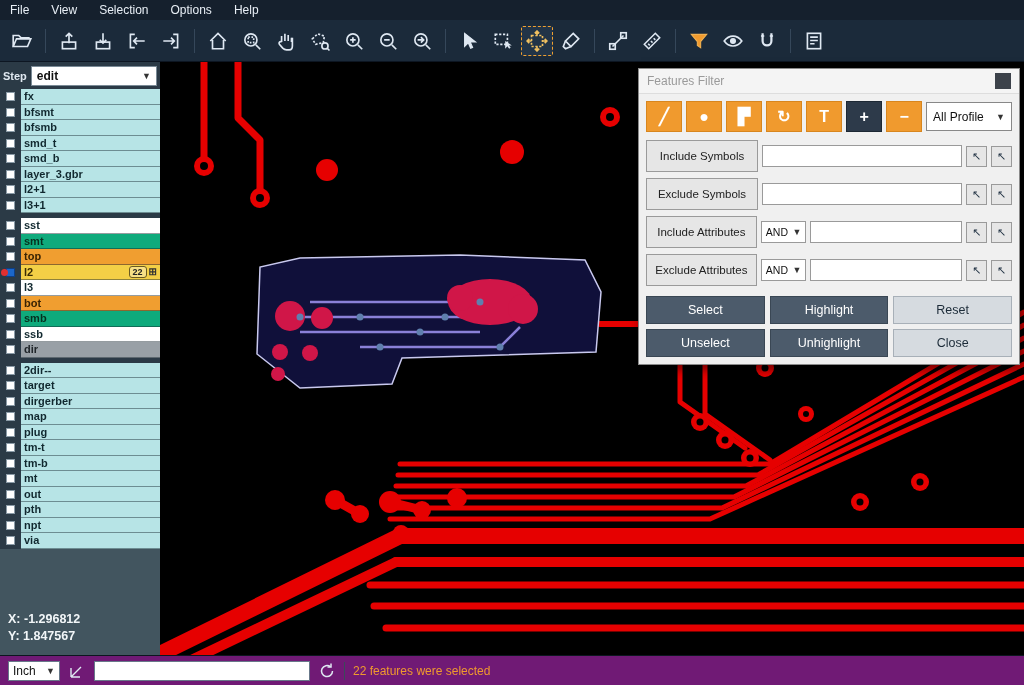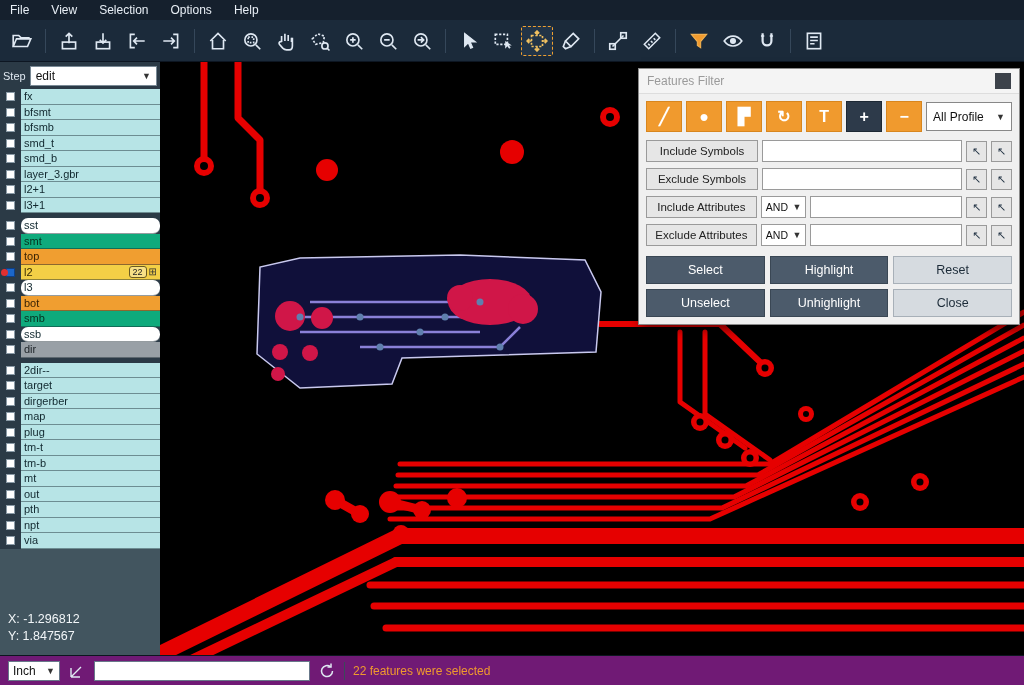--- a/index.html
+++ b/index.html
@@ -18,40 +18,40 @@
     background:#1b2a3a; display:flex; align-items:center; padding:0 6px; gap:2px;
     border-bottom:1px solid #0d1622; }
   .tool-btn { width:32px; height:30px; display:flex; align-items:center; justify-content:center;
     background:transparent; border:none; border-radius:2px; }
   .tool-btn svg { display:block; }
   .tool-btn.active { outline:1px dashed #f0a030; outline-offset:-1px; background:#223447; }
   .tb-sep { width:1px; height:24px; background:#35475a; margin:0 5px; }
 
   
   .sidebar { position:absolute; left:0; top:62px; width:160px; height:593px;
-    background:#2b3a46; display:flex; flex-direction:column; }
+    background:#2b3a46; display:flex; flex-direction:column;font-weight:bold; }
   .step-row { height:27px; display:flex; align-items:center; padding:0 3px; gap:4px; }
   .step-label { color:#dfe8f0; font-size:11px; }
   .step-select { flex:1; height:20px; background:#fff; border:1px solid #7a8a96; font-size:12px;
     display:flex; align-items:center; padding:0 5px; justify-content:space-between; color:#111; }
   .layers { }
   .layer-row { height:15.5px; display:flex; align-items:stretch; }
   .grp-gap { height:5px; }
   .chk-cell { width:21px; display:flex; align-items:center; justify-content:center; position:relative; }
   .chk { width:9px; height:9px; background:#fff; border:1px solid #8a9aa6; }
   .chk.sel { background:#1b66c9; border-color:#0d3f86; }
   .active-dot { position:absolute; left:1px; width:7px; height:7px; border-radius:50%; background:#e23030; }
   .name-cell { flex:1; font-size:11px; display:flex; align-items:center; padding:4px 3px;
     border-bottom:1px solid rgba(20,35,45,.45); color:#11282f; }
   .name-cell .nm { flex:1; white-space:nowrap; overflow:hidden; }
   .badge { font-size:9px; border:1px solid #6a5a20; border-radius:3px; padding:0 3px; margin-right:2px;
     background:rgba(255,255,255,.35); color:#222; }
   .grid-ic { font-size:10px; color:#333; }
   .c-cyan   { background:#b7e4e6; }
-  .c-white  { background:#ffffff;border-radius:7px; }
+  .c-white  { background:#ffffff; }
   .c-green  { background:#0faa7c; color:#06301f; }
   .c-orange { background:#f09e30; color:#3a2404; }
   .c-yellow { background:#f3cf46; color:#3a2c04; }
   .c-gray   { background:#99a0a6; color:#20262a; }
   .sidebar-fill { flex:1; background:#42555f; }
   .coords { background:#42555f; padding:4px 8px 10px; color:#f2f6f8; font-size:12.5px; line-height:17px; }
 
   
   .canvas { position:absolute; left:160px; top:62px; width:864px; height:593px; background:#000; }
   .canvas svg { display:block; }
@@ -63,21 +63,21 @@
     color:#9a9a9a; font-size:12px; border-bottom:1px solid #ddd; }
   .dlg-title .t { flex:1; }
   .dlg-close { width:16px; height:16px; background:#3c424a; border:none; }
   .dlg-tools { display:flex; align-items:center; gap:4px; padding:7px 7px 5px; }
   .ftool { width:37px; height:31px; border:1px solid #d8861e; background:#f09a2e; color:#fff;
     font-size:16px; font-weight:bold; display:flex; align-items:center; justify-content:center; }
   .ftool.dark { background:#2d3a4a; border-color:#1d2834; }
   .profile-select { margin-left:auto; width:88px; height:29px; background:#fff; border:1px solid #888;
     font-size:12px; color:#111; display:flex; align-items:center; justify-content:space-between; padding:0 6px; }
   .frow { display:flex; align-items:center; gap:4px; padding:3px 7px; }
-  .flabel { width:112px; height:22px; background:#e6e6e6; border:1px solid #9a9a9a; font-size:11.5px;
+  .flabel { width:112px; height:32px; background:#e6e6e6; border:1px solid #9a9a9a; font-size:11.5px;
     color:#222; display:flex; align-items:center; justify-content:center; }
   .finput { flex:1; height:22px; background:#fff; border:1px solid #9a9a9a; font-size:11px; padding:0 4px;
     font-family:"Liberation Sans", sans-serif; }
   .and-select { width:46px; height:22px; background:#fff; border:1px solid #9a9a9a; font-size:10.5px;
     color:#111; display:flex; align-items:center; justify-content:space-between; padding:0 4px; }
   .pick-btn { width:21px; height:21px; background:#e6e6e6; border:1px solid #9a9a9a; font-size:11px;
     color:#234; display:flex; align-items:center; justify-content:center; }
   .dlg-actions { display:grid; grid-template-columns:1fr 1fr 1fr; gap:5px; padding:7px; }
   .abtn { height:28px; font-size:12.5px; border:1px solid #3a4754; }
   .abtn.dark { background:#4c5b6b; color:#fff; }

